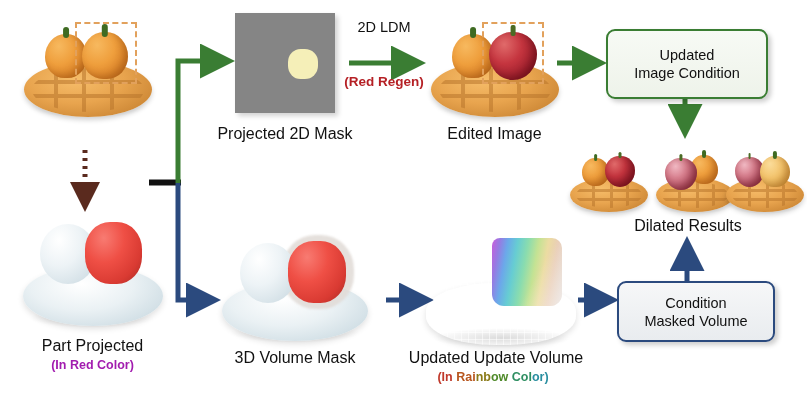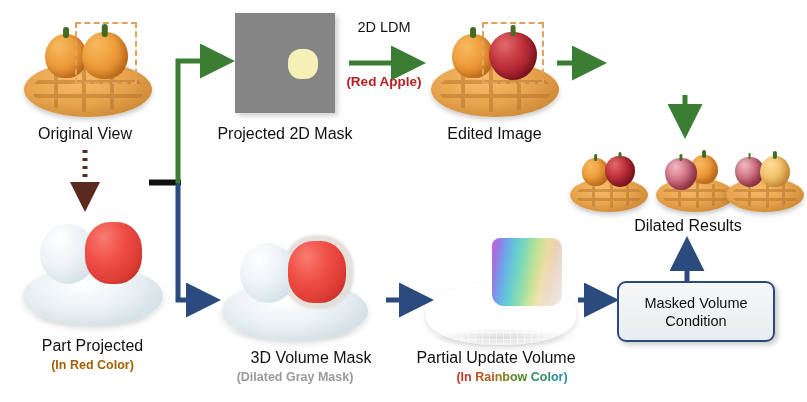--- a/index.html
+++ b/index.html
@@ -27,21 +27,21 @@
   }
   .subcap {
     position: absolute;
     text-align: center;
     font-size: 12.5px;
     line-height: 15px;
     font-weight: bold;
     white-space: nowrap;
     font-family: "Liberation Sans", sans-serif;
   }
-  .sub-red { color: #a16207; }
+  .sub-red { color: #a21caf; }
   .sub-gray { color: #9a9a9a; }
   .arrow-label {
     position: absolute;
     text-align: center;
     font-size: 14.5px;
     line-height: 17px;
     color: #111111;
     white-space: nowrap;
   }
   .arrow-sublabel {
@@ -230,46 +230,51 @@
       <i style="left:0; top:12px; width:112px; height:4px;"></i>
       <i style="left:0; top:26px; width:112px; height:4px;"></i>
       <i style="left:22px; top:0; width:4px; height:44px;"></i>
       <i style="left:50px; top:0; width:4px; height:44px;"></i>
       <i style="left:78px; top:0; width:4px; height:44px;"></i>
     </div>
     <div class="pumpkin" style="left:27px; top:24px; width:42px; height:44px;"></div>
     <div class="pumpkin" style="left:64px; top:22px; width:46px; height:47px;"></div>
     <div class="dash-box" style="left:57px; top:12px; width:62px; height:62px;"></div>
   </div>
-  <div class="cap" style="left:15px; top:124px; width:140px;">Original View</div>
 
   <div class="maskpanel" style="left:235px; top:13px; width:100px; height:100px;">
     <div class="maskblob" style="left:53px; top:36px; width:30px; height:30px;"></div>
   </div>
   <div class="cap" style="left:210px; top:124px; width:150px;">Projected 2D Mask</div>
 
   <div class="arrow-label" style="left:334px; top:19px; width:100px;">2D LDM</div>
-  <div class="arrow-sublabel" style="left:334px; top:74px; width:100px;">(Red Apple)</div>
+  <div class="arrow-sublabel" style="left:334px; top:74px; width:100px;">(Red Regen)</div>
 
   <div class="scene" style="left:425px; top:10px; width:140px; height:115px;">
     <div class="shadowsoft" style="left:10px; top:86px; width:120px; height:22px;"></div>
     <div class="plate" style="left:6px; top:52px; width:128px; height:55px;"></div>
     <div class="plate-grid" style="left:14px; top:58px; width:112px; height:44px;">
       <i style="left:0; top:12px; width:112px; height:4px;"></i>
       <i style="left:0; top:26px; width:112px; height:4px;"></i>
       <i style="left:22px; top:0; width:4px; height:44px;"></i>
       <i style="left:50px; top:0; width:4px; height:44px;"></i>
       <i style="left:78px; top:0; width:4px; height:44px;"></i>
     </div>
     <div class="pumpkin" style="left:27px; top:24px; width:42px; height:44px;"></div>
     <div class="apple" style="left:64px; top:22px; width:48px; height:48px;"></div>
     <div class="dash-box" style="left:57px; top:12px; width:62px; height:62px;"></div>
   </div>
   <div class="cap" style="left:422px; top:124px; width:145px;">Edited Image</div>
 
+  <div class="cond-box cond-green" style="left:606px; top:29px; width:158px; height:66px;">
+    <div>
+      <div>Updated</div>
+      <div>Image Condition</div>
+    </div>
+  </div>
 
   <div class="scene" style="left:568px; top:140px; width:82px; height:78px;">
     <div class="shadowsoft" style="left:4px; top:58px; width:74px; height:16px;"></div>
     <div class="plate" style="left:2px; top:38px; width:78px; height:34px;"></div>
     <div class="plate-grid" style="left:8px; top:42px; width:66px; height:26px;">
       <i style="left:0; top:7px; width:66px; height:3px;"></i>
       <i style="left:0; top:16px; width:66px; height:3px;"></i>
       <i style="left:16px; top:0; width:3px; height:26px;"></i>
       <i style="left:34px; top:0; width:3px; height:26px;"></i>
       <i style="left:50px; top:0; width:3px; height:26px;"></i>
@@ -317,35 +322,34 @@
   <div class="cap" style="left:10px; top:336px; width:165px;">Part Projected</div>
   <div class="subcap sub-red" style="left:10px; top:358px; width:165px;">(In Red Color)</div>
 
   <div class="scene" style="left:216px; top:225px; width:160px; height:122px;">
     <div class="shadowsoft" style="left:14px; top:98px; width:130px; height:20px;"></div>
     <div class="vol-base" style="left:6px; top:56px; width:146px; height:60px;"></div>
     <div class="vol-halo" style="left:66px; top:10px; width:72px; height:74px;"></div>
     <div class="vol-ball" style="left:24px; top:18px; width:56px; height:60px;"></div>
     <div class="vol-ball red" style="left:72px; top:16px; width:58px; height:62px;"></div>
   </div>
-  <div class="cap" style="left:216px; top:348px; width:190px;">3D Volume Mask</div>
-  <div class="subcap sub-gray" style="left:200px; top:370px; width:190px;">(Dilated Gray Mask)</div>
+  <div class="cap" style="left:200px; top:348px; width:190px;">3D Volume Mask</div>
 
   <div class="scene" style="left:420px; top:228px; width:165px; height:125px;">
     <div class="shadowsoft" style="left:12px; top:100px; width:140px; height:20px;"></div>
     <div class="vol-base voxelize" style="left:6px; top:55px; width:150px; height:62px; border-radius:46%;"></div>
     <div class="vol-ball voxelize" style="left:26px; top:14px; width:58px; height:62px; border-radius:16%;"></div>
     <div class="rainbowcyl" style="left:72px; top:10px; width:70px; height:68px;"></div>
     <div class="rainbowcyl shade voxelize" style="left:72px; top:10px; width:70px; height:68px;"></div>
   </div>
-  <div class="cap" style="left:396px; top:348px; width:200px;">Partial Update Volume</div>
-  <div class="subcap rainbow" style="left:412px; top:370px; width:200px;">
+  <div class="cap" style="left:396px; top:348px; width:200px;">Updated Update Volume</div>
+  <div class="subcap rainbow" style="left:393px; top:370px; width:200px;">
     <span>(In </span><span>Rai</span><span>nb</span><span>ow</span><span> Col</span><span>or)</span>
   </div>
 
   <div class="cond-box cond-blue" style="left:617px; top:281px; width:154px; height:57px;">
     <div>
+      <div>Condition</div>
       <div>Masked Volume</div>
-      <div>Condition</div>
     </div>
   </div>
 
 </div>
 
 </body></html>

